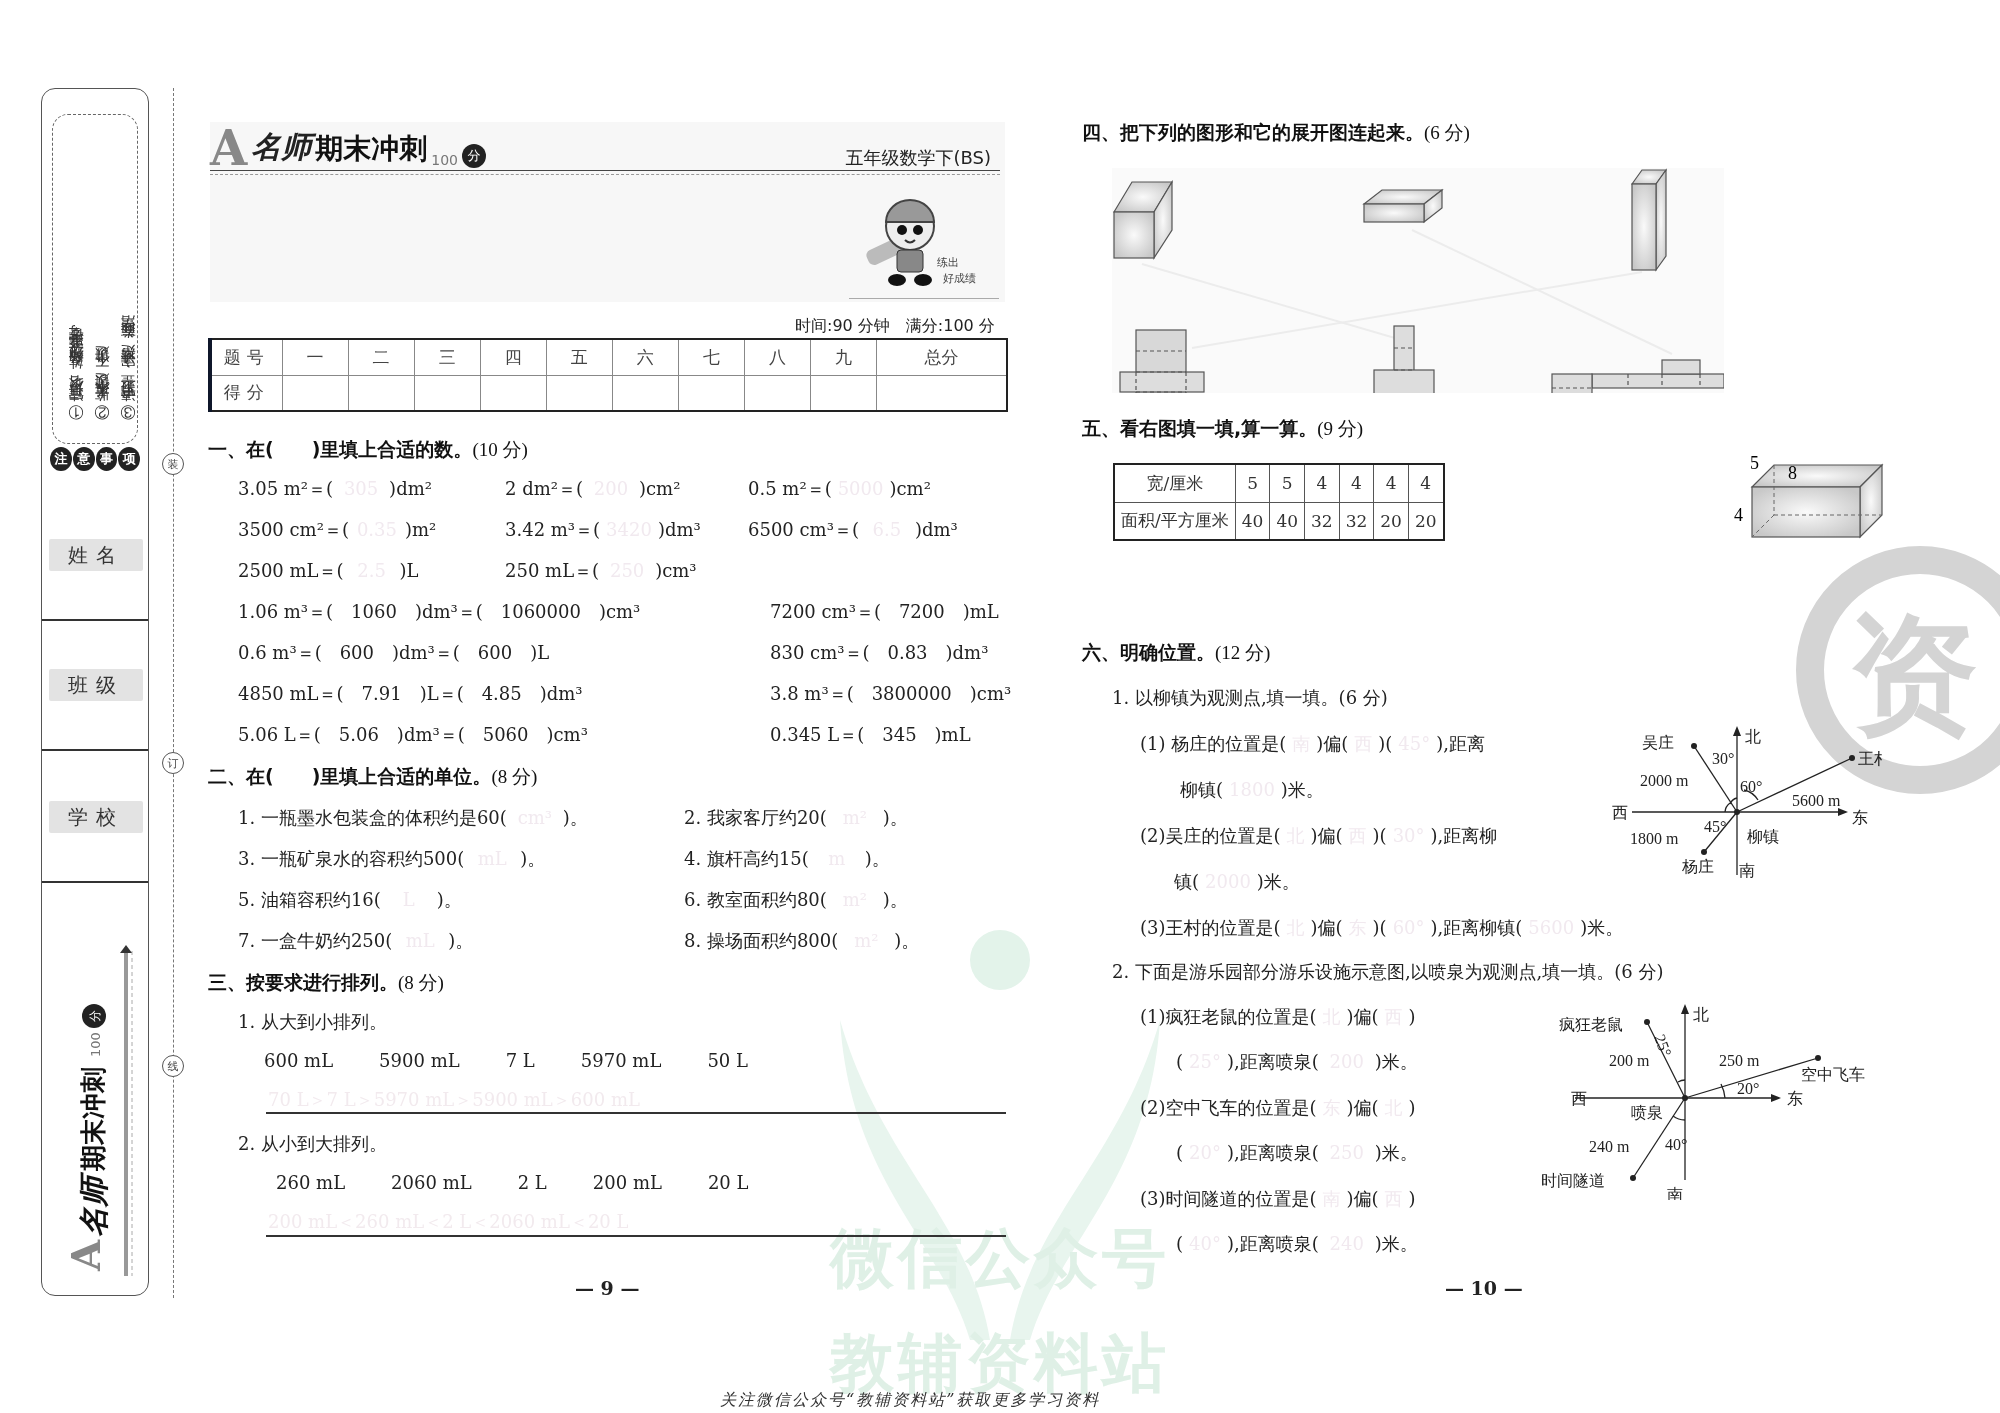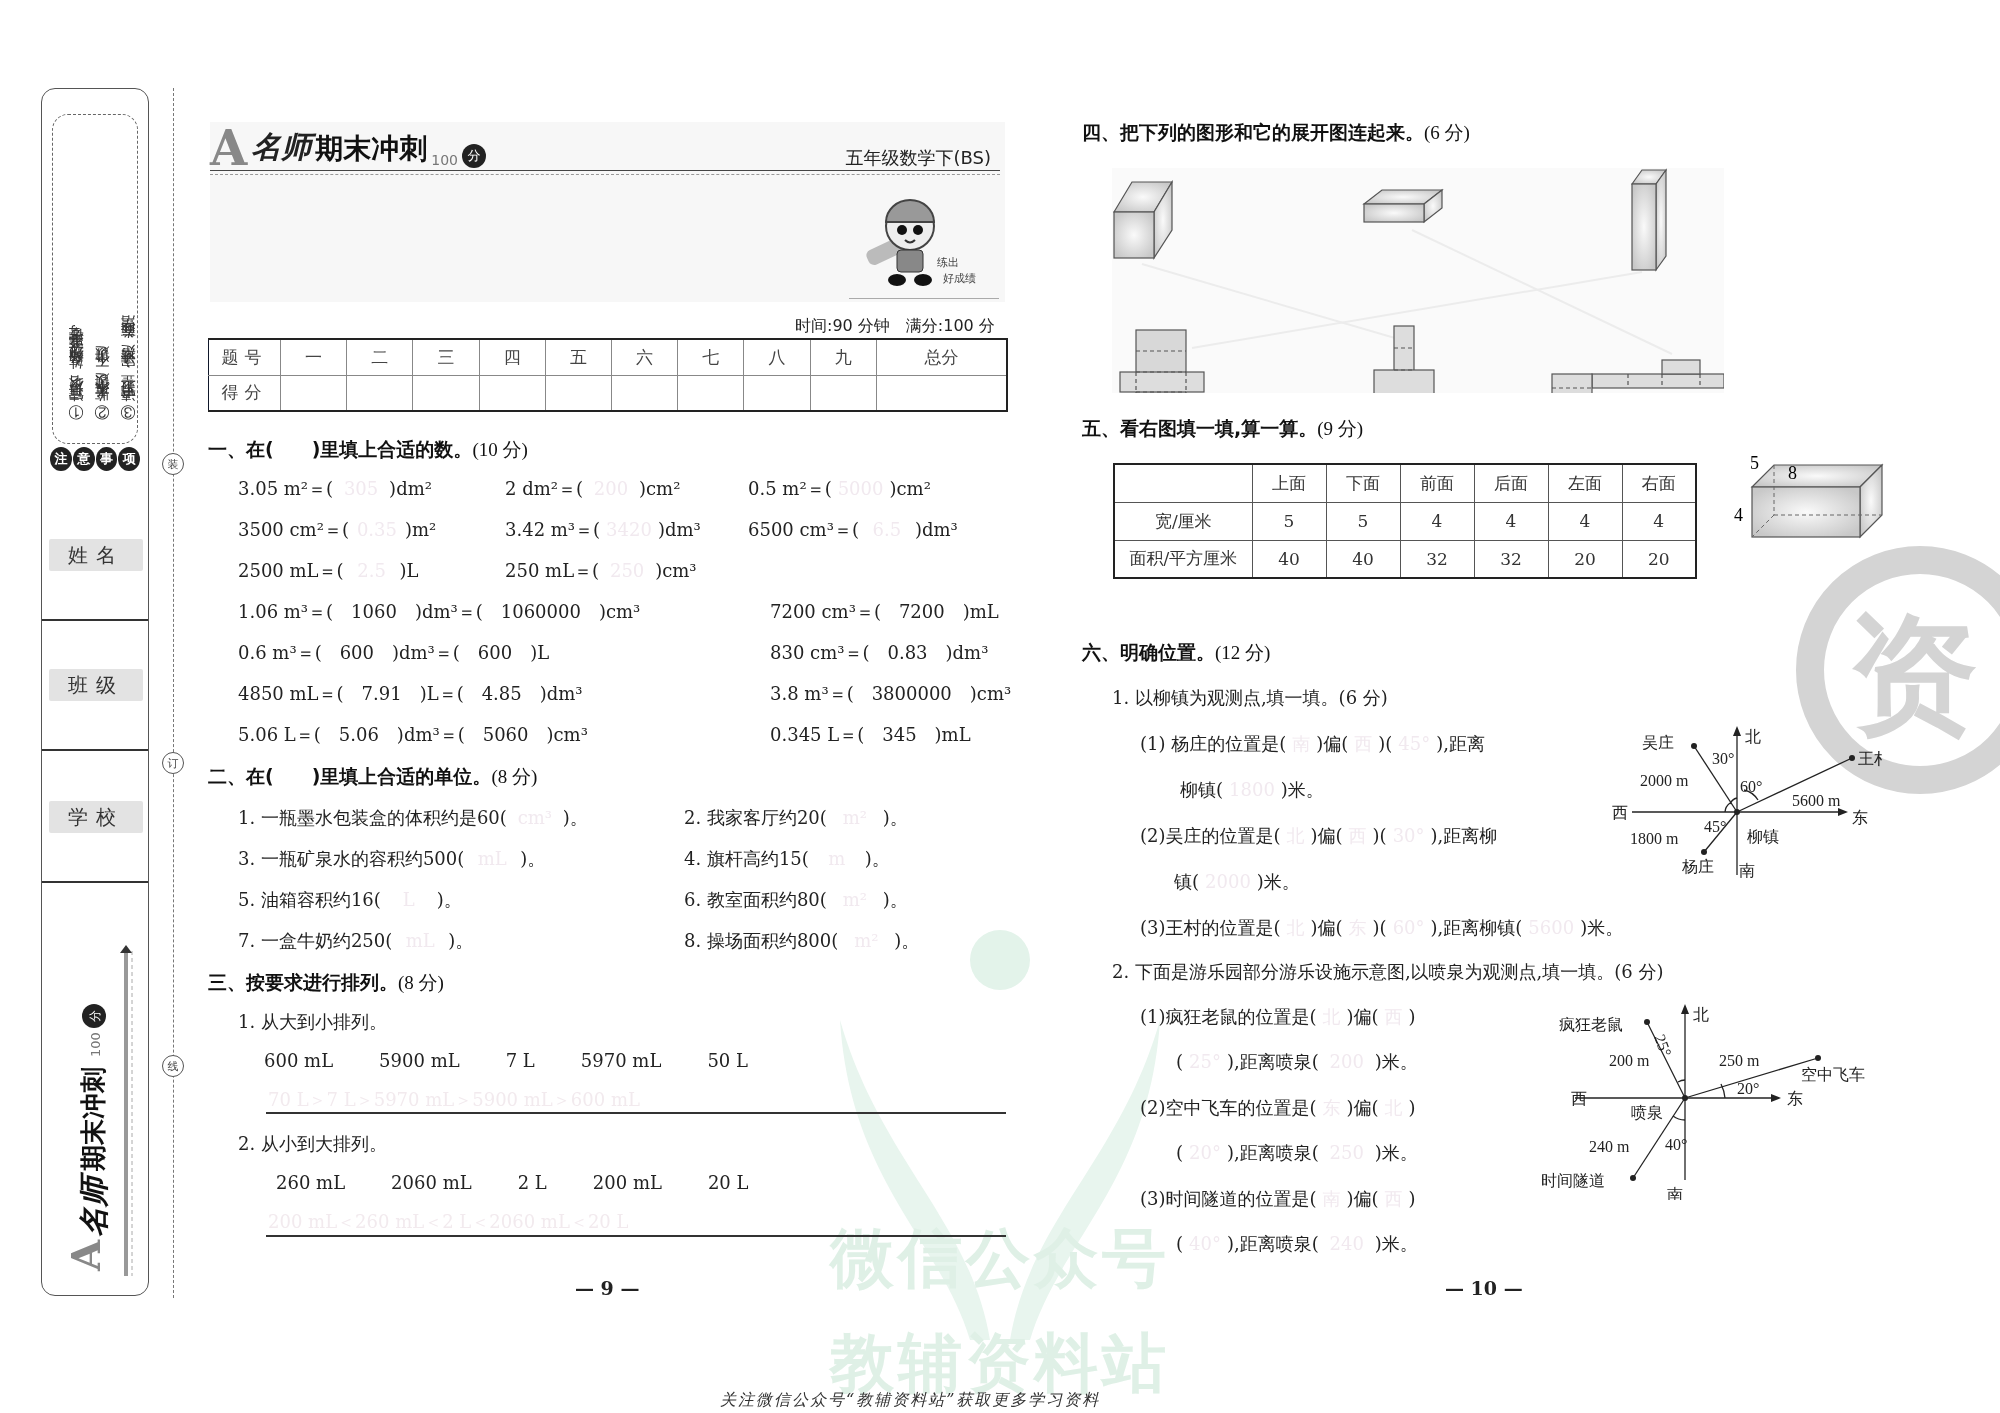--- a/index.html
+++ b/index.html
@@ -37,21 +37,21 @@
   #topic{left:30px;top:88px;font-size:34px;font-weight:bold;letter-spacing:4px;color:#111;font-family:"DejaVu Serif",serif}
   #mascot{right:20px;top:62px;width:120px;height:108px}
   #hdr-lines{right:6px;top:176px;width:150px;border-top:1.5px solid #aaa}
   #timeinfo{left:795px;top:316px;font-size:16px;color:#222}
 
   
   table.score{position:absolute;left:208px;top:338px;width:800px;border-collapse:collapse;font-size:17px}
   table.score td{border:1px solid #888;height:36px;text-align:center;color:#444}
   table.score tr:first-child td{border-top:2px solid #222}
   table.score tr:last-child td{border-bottom:2px solid #222}
-  table.score td:first-child{border-left:1px solid #0f172a;width:72px;letter-spacing:6px}
+  table.score td:first-child{border-left:4px solid #0f172a;width:72px;letter-spacing:6px}
   table.score td:last-child{border-right:2px solid #222}
 
   .sec{font-size:19px;font-weight:bold;color:#111;font-family:"DejaVu Sans",sans-serif}
   .sec .pts{font-weight:normal;font-family:"Liberation Serif",serif}
   .q{font-size:18px;color:#222;white-space:nowrap}
   .ans{display:inline-block;min-width:56px;text-align:center;color:#f1e9ef;padding:0 6px}
   .rule{height:1.5px;background:#333}
   .pgnum{font-size:19px;font-weight:bold}
 
   
@@ -311,29 +311,20 @@
         <line x1="588" y1="206" x2="588" y2="220"></line>
       </g>
   </g>
 </svg>
 
 <div class="abs sec" style="left:1082px;top:416px">
   <span>五、看右图填一填,算一算。</span><span class="pts">(9 分)</span>
 </div>
 <table class="faces">
   <tbody>
-      <tr>
-    <td style="width:138px"></td>
-    <td style="width:74px">上面</td>
-    <td style="width:74px">下面</td>
-    <td style="width:74px">前面</td>
-    <td style="width:74px">后面</td>
-    <td style="width:74px">左面</td>
-    <td style="width:74px">右面</td>
-  </tr>
   <tr>
     <td>宽/厘米</td>
     <td class="faceans">5</td>
         <td class="faceans">5</td>
     <td class="faceans">4</td>
         <td class="faceans">4</td>
     <td class="faceans">4</td>
         <td class="faceans">4</td>
   </tr>
   <tr>

